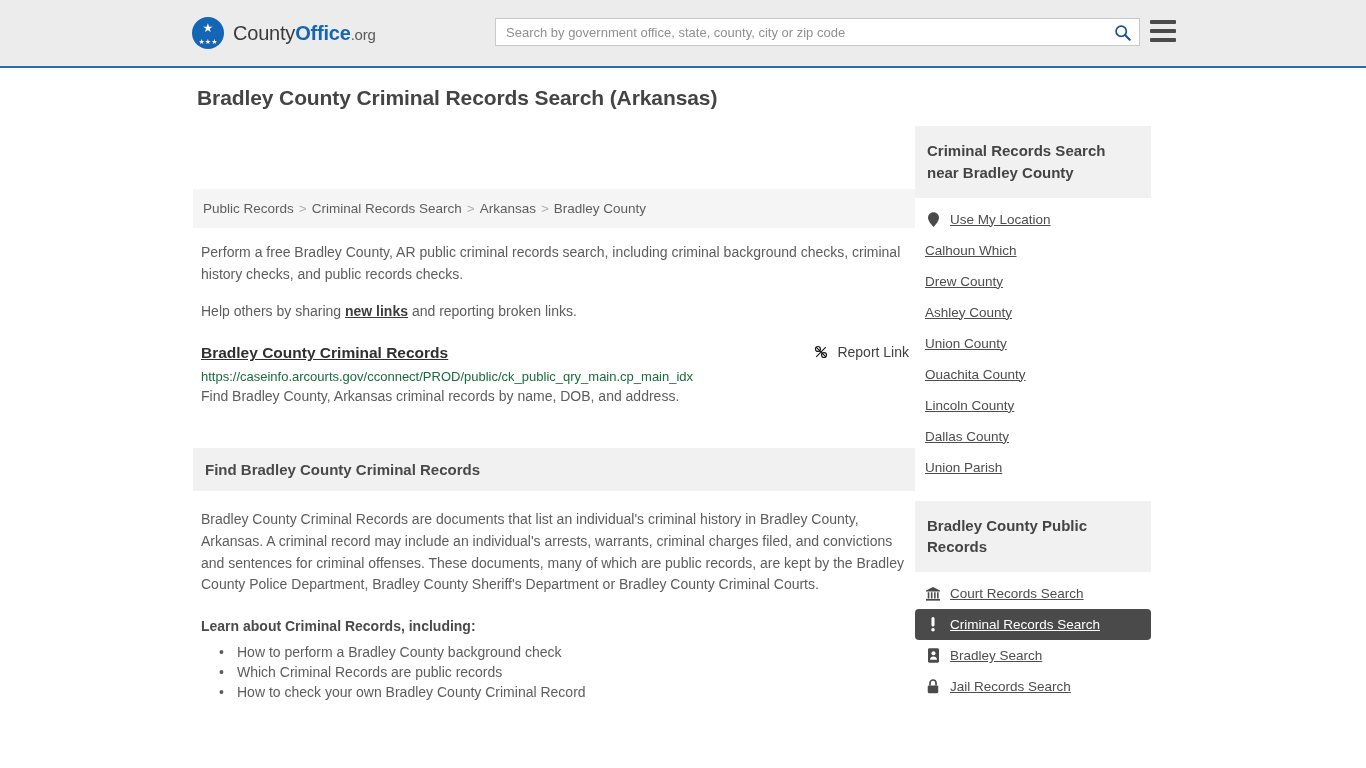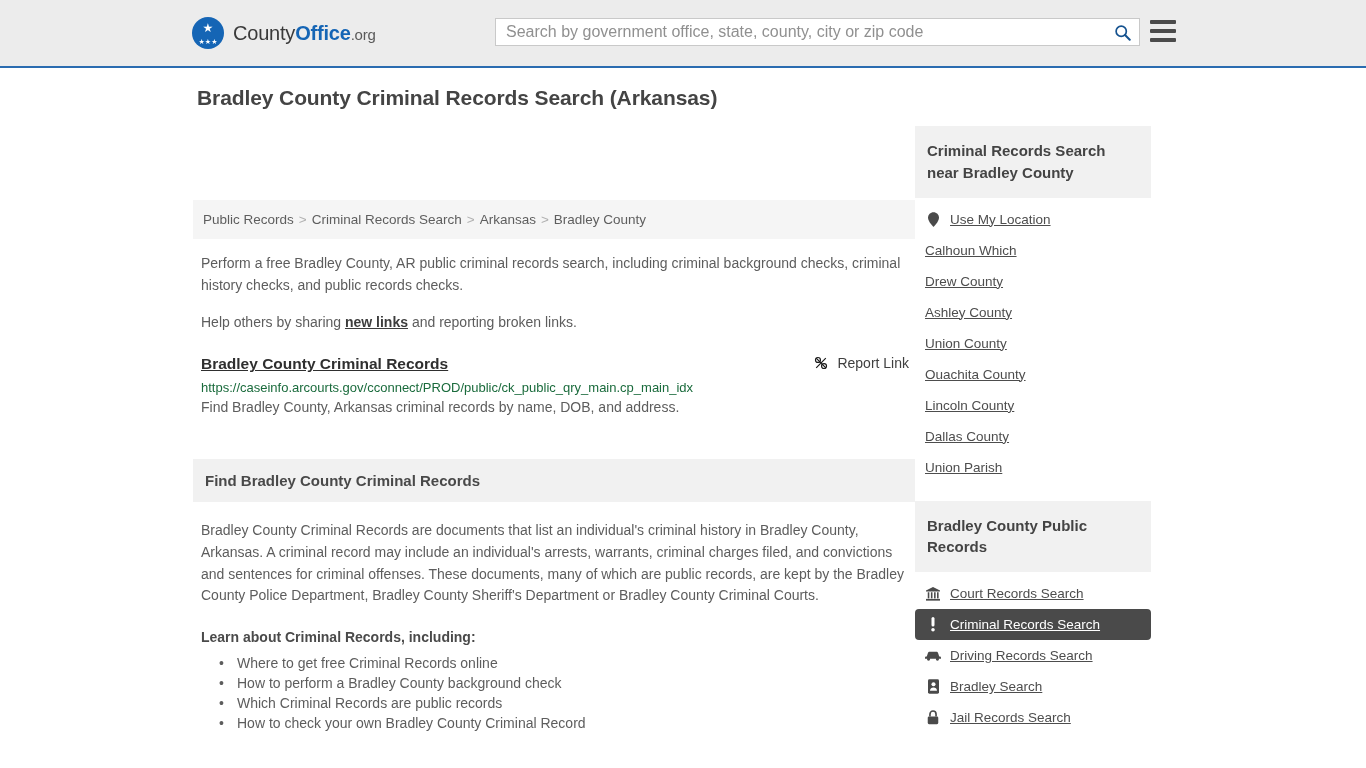--- a/index.html
+++ b/index.html
@@ -74,21 +74,21 @@
     border: 1px solid #c9c9c9;
     display: flex;
     align-items: center;
   }
   .search-input {
     flex: 1;
     border: none;
     outline: none;
     background: transparent;
     font-family: "Liberation Sans", sans-serif;
-    font-size: 16px;
+    font-size: 13px;
     color: #333;
     padding: 0 10px;
   }
   .search-input::placeholder { color: #909090; }
   .search-btn {
     background: transparent;
     border: none;
     cursor: pointer;
     padding: 0 8px 0 4px;
     display: flex;
@@ -347,21 +347,20 @@
           </div>
           <div class="result-url">https://caseinfo.arcourts.gov/cconnect/PROD/public/ck_public_qry_main.cp_main_idx</div>
           <div class="result-desc">Find Bradley County, Arkansas criminal records by name, DOB, and address.</div>
         </div>
 
         <div class="section-head">Find Bradley County Criminal Records</div>
         <div class="section-body">
           <p>Bradley County Criminal Records are documents that list an individual's criminal history in Bradley County, Arkansas. A criminal record may include an individual's arrests, warrants, criminal charges filed, and convictions and sentences for criminal offenses. These documents, many of which are public records, are kept by the Bradley County Police Department, Bradley County Sheriff's Department or Bradley County Criminal Courts.</p>
           <div class="learn-label">Learn about Criminal Records, including:</div>
           <ul class="learn-list">
-            <li>Where to get free Criminal Records online</li>
             <li>How to perform a Bradley County background check</li>
             <li>Which Criminal Records are public records</li>
             <li>How to check your own Bradley County Criminal Record</li>
           </ul>
         </div>
       </div>
 
       <div class="col-side">
 
         <div class="side-head">Criminal Records Search near Bradley County</div>
@@ -423,30 +422,20 @@
             <div class="side-item active">
               <span class="ico">
                 <svg width="6" height="15" viewBox="0 0 6 16">
                     <rect x="1.4" y="0" width="3.2" height="10" rx="1.6" fill="currentColor"></rect>
                     <circle cx="3" cy="13.6" r="1.9" fill="currentColor"></circle>
                   </svg>
               </span>
               <span class="lbl">Criminal Records Search</span>
             </div>
 
-            <div class="side-item">
-              <span class="ico">
-                <svg width="16" height="11" viewBox="0 0 18 12">
-                    <path d="M2 7 L3.3 3.2 C3.6 2.3 4.3 1.8 5.2 1.8 L12.8 1.8 C13.7 1.8 14.4 2.3 14.7 3.2 L16 7 L16.6 7 C17.4 7 18 7.6 18 8.4 L18 9.6 L0 9.6 L0 8.4 C0 7.6 0.6 7 1.4 7 Z" fill="currentColor"></path>
-                    <circle cx="4" cy="10" r="1.8" fill="currentColor"></circle>
-                    <circle cx="14" cy="10" r="1.8" fill="currentColor"></circle>
-                  </svg>
-              </span>
-              <span class="lbl">Driving Records Search</span>
-            </div>
 
             <div class="side-item">
               <span class="ico">
                 <svg width="11" height="15" viewBox="0 0 12 16">
                     <rect x="0" y="0" width="12" height="16" rx="1.6" fill="currentColor"></rect>
                     <circle cx="6" cy="5.6" r="2.2" fill="#ffffff"></circle>
                     <path d="M2.2 12.6 C2.2 10.4 3.9 9.2 6 9.2 C8.1 9.2 9.8 10.4 9.8 12.6 Z" fill="#ffffff"></path>
                   </svg>
               </span>
               <span class="lbl">Bradley Search</span>

